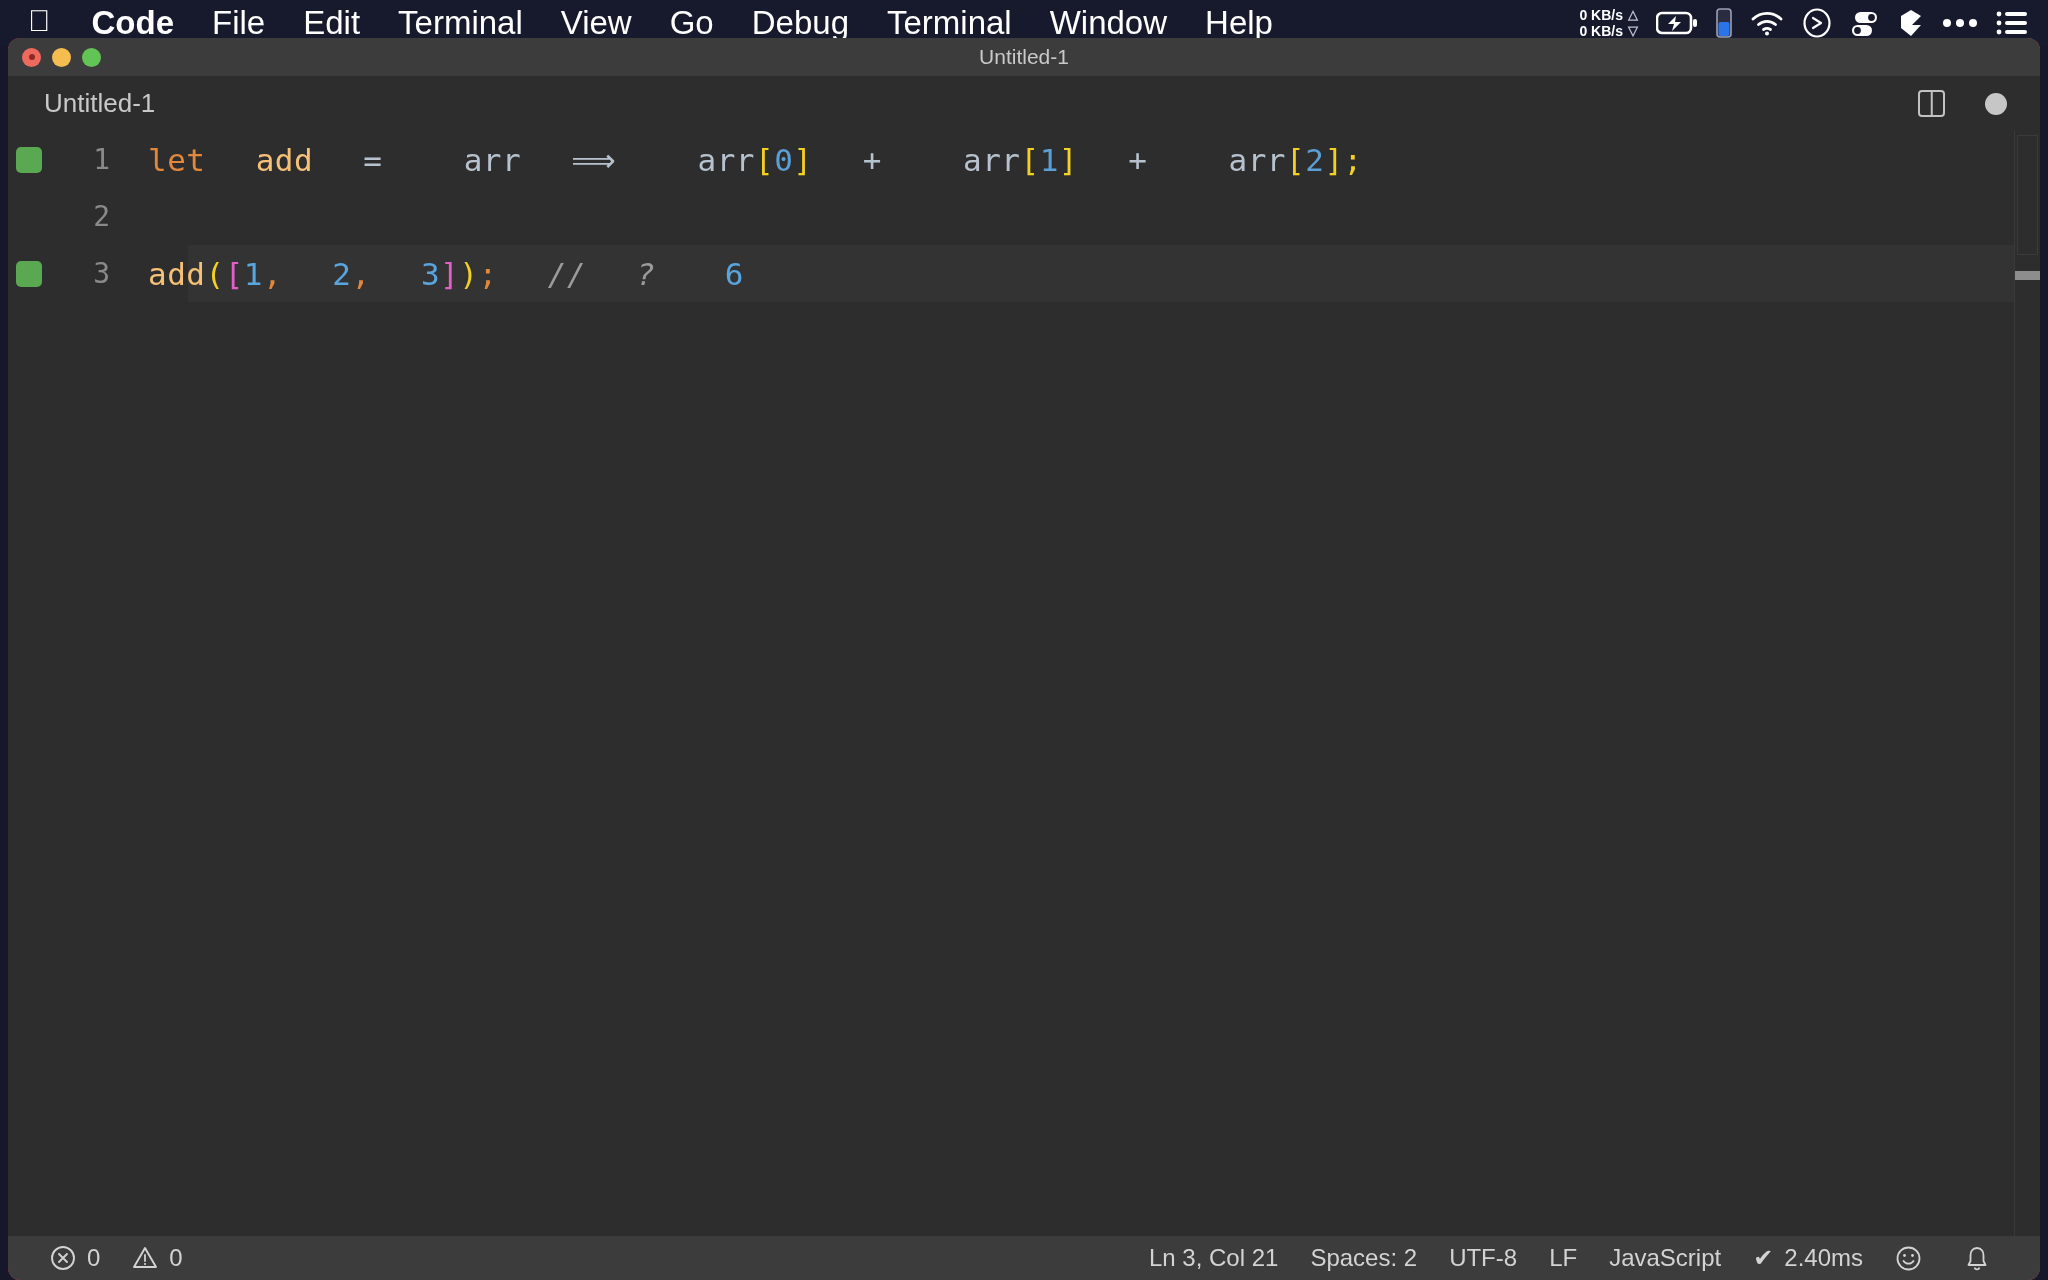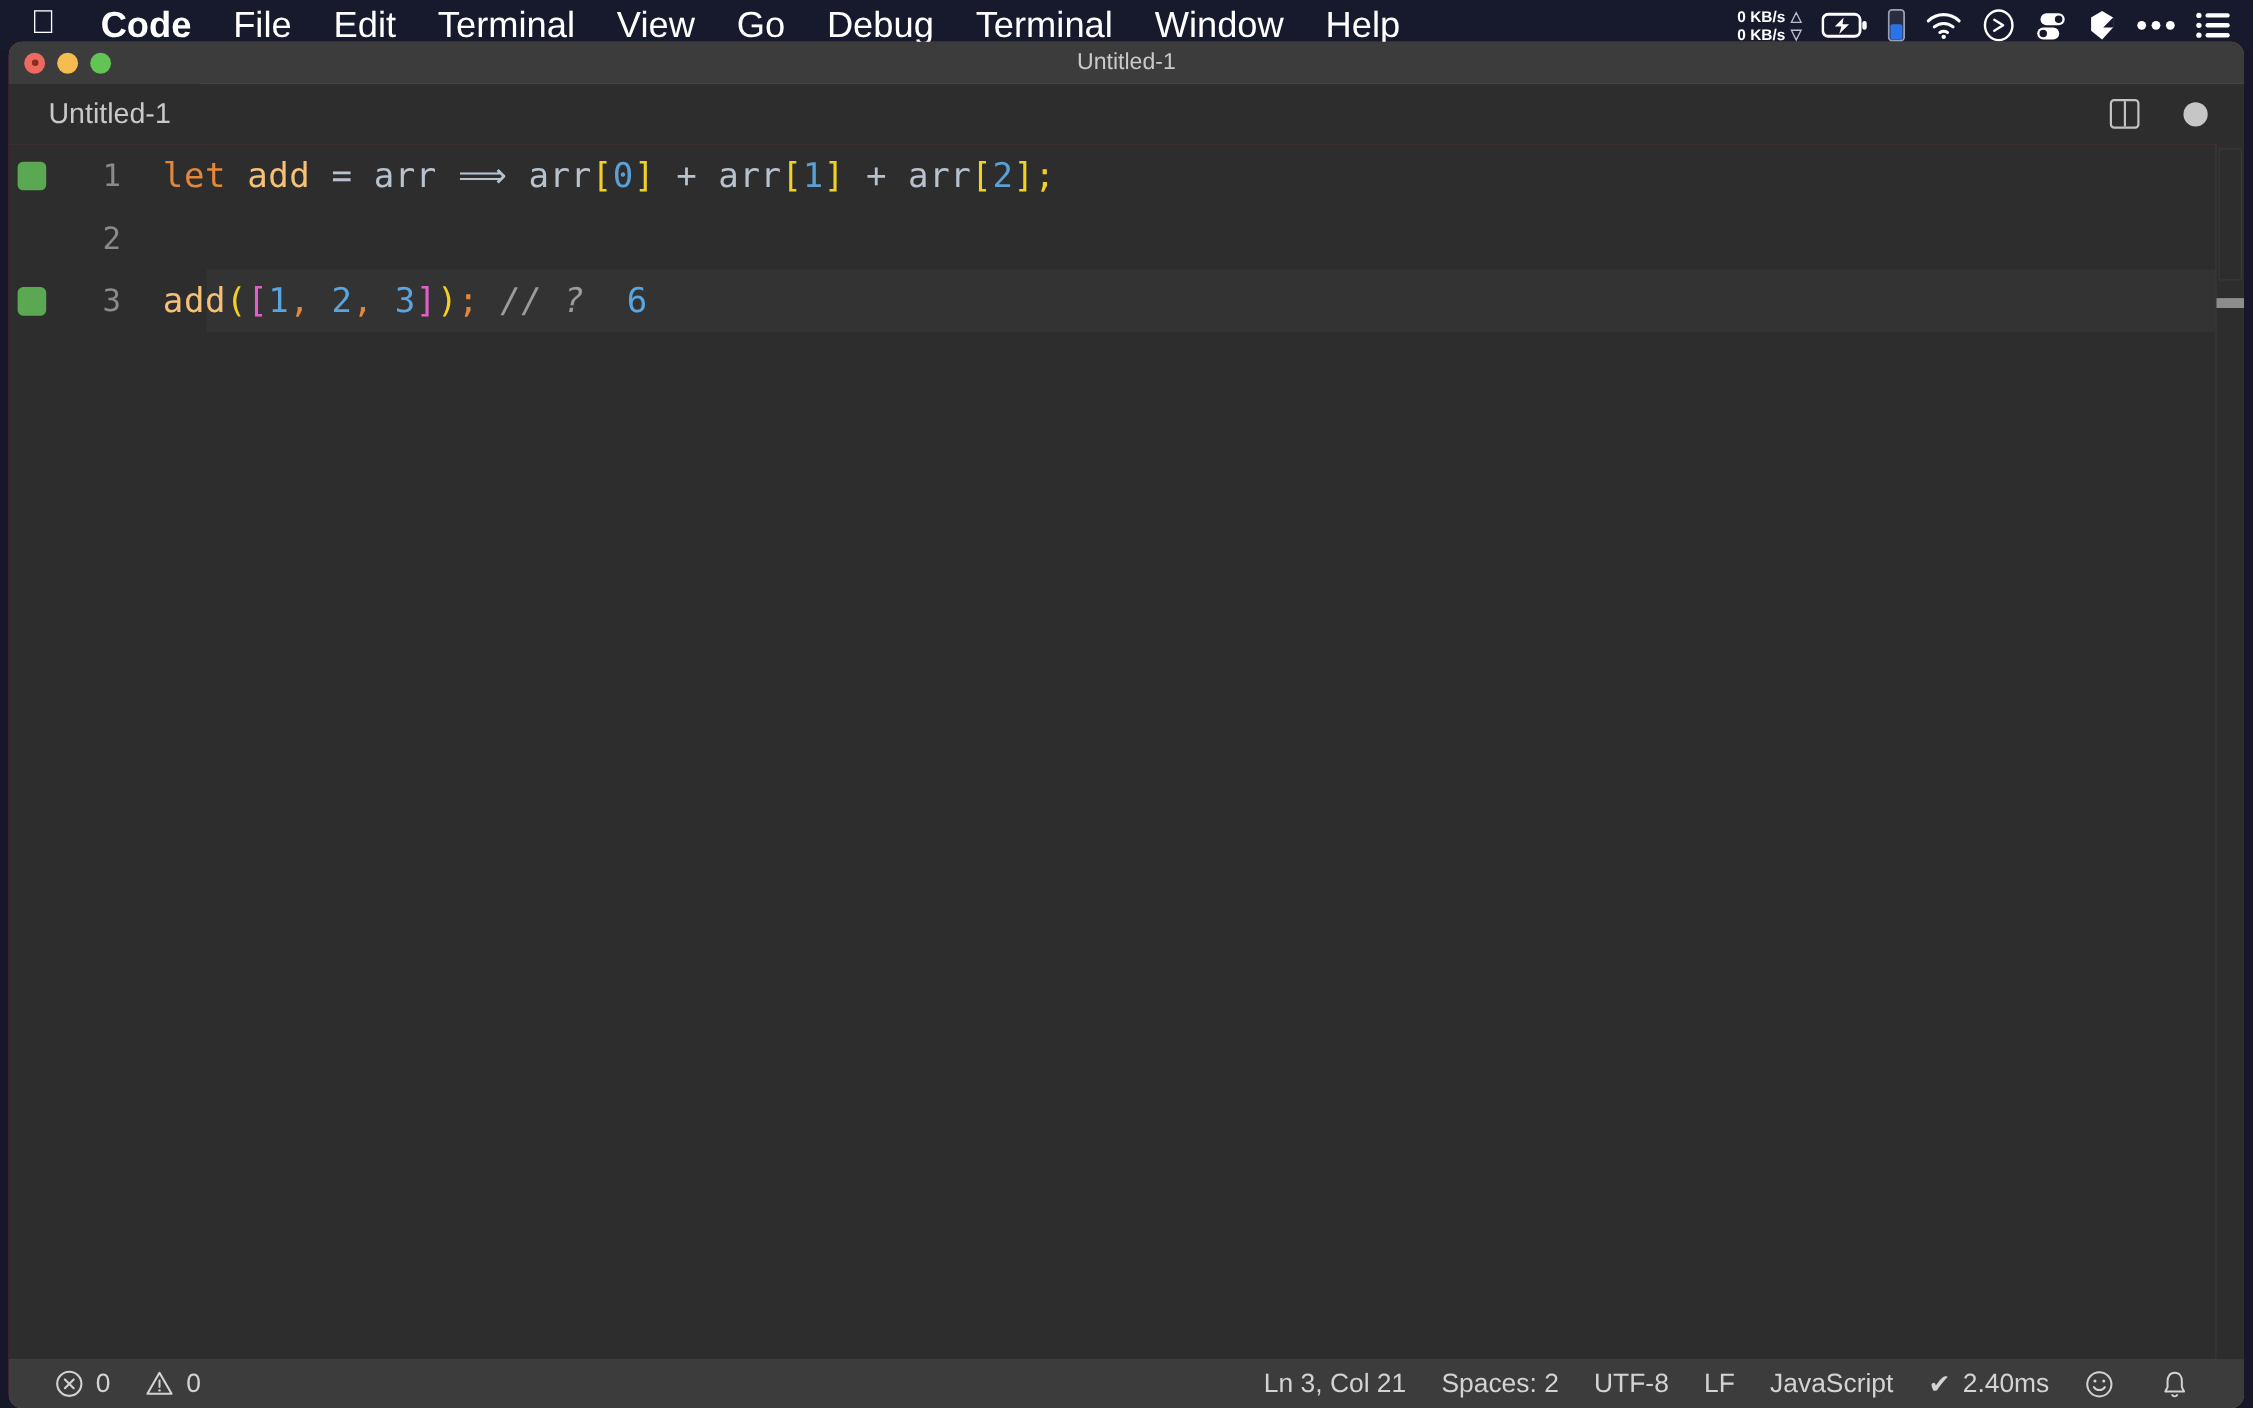--- a/index.html
+++ b/index.html
@@ -155,21 +155,21 @@
     letter-spacing: 0.5px;
     white-space: pre;
     position: relative;
     padding-left: 8px;
     color: #b7c2cf;
   }
   
   .t-kw      { color: #e2883c; }
   .t-fn      { color: #f6c177; }
   .t-var     { color: #f6c177; }
-  .t-plain   { color: #b7c2cf; }
+  .t-plain   { color: #b7c2cf; margin-left: 31px; }
   .t-op      { color: #b7c2cf; }
   .t-num     { color: #5b9fd4; }
   .t-num2    { color: #59a5e0; }
   .t-br1     { color: #f2d024; }
   .t-br2     { color: #e060c8; }
   .t-comma   { color: #e2883c; }
   .t-comment { color: #9b9b9b; font-style: italic; }
   .t-semi    { color: #e2883c; }
 
   

